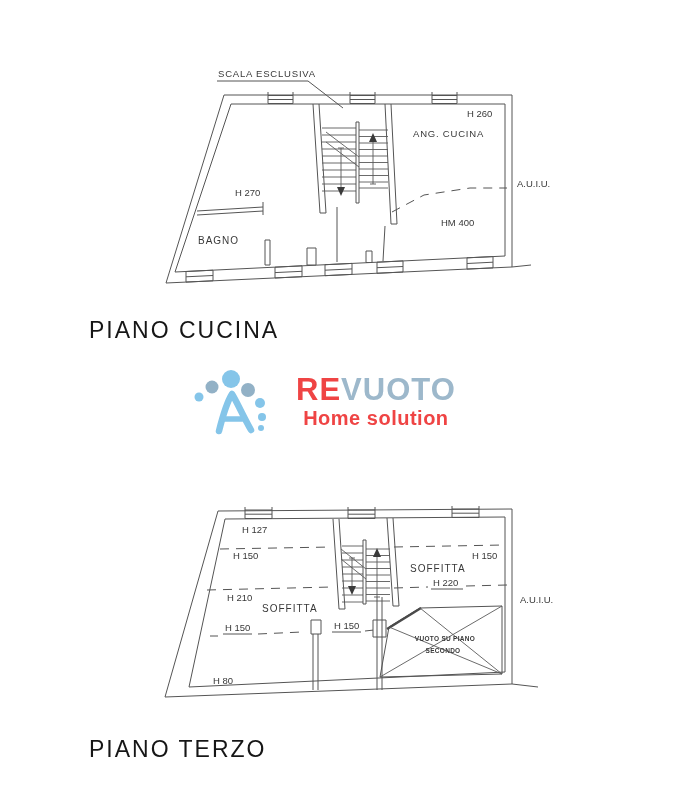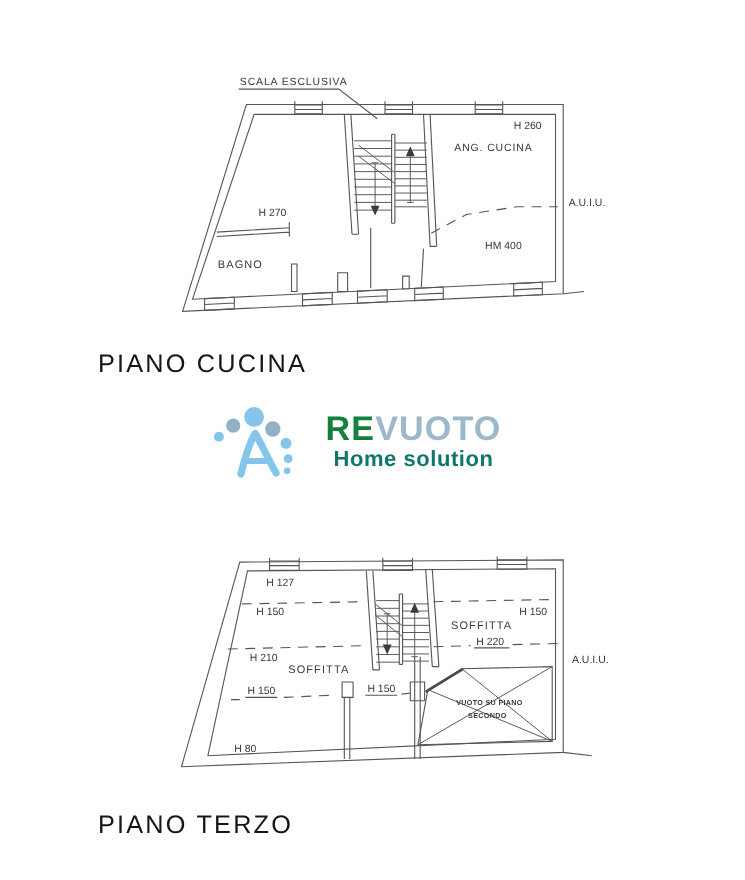--- a/index.html
+++ b/index.html
@@ -29,23 +29,23 @@
   #title-terzo{top:736px;}
 
   
   #logo{position:absolute;left:190px;top:360px;width:300px;height:95px;}
   #logo-icon{position:absolute;left:0;top:0;}
   .c-light{fill:#85C5E9;}
   .c-gray{fill:#92B1C6;}
   .a-stroke{fill:none;stroke:#85C5E9;stroke-width:6.5;stroke-linecap:round;stroke-linejoin:round;}
   #logo-text{position:absolute;left:106px;top:14px;}
   #logo-wordmark{font-size:31px;font-weight:bold;letter-spacing:1px;line-height:32px;white-space:nowrap;}
-  .re{color:#15803d;}
+  .re{color:#ef4444;}
   .agency{color:#9DB8CB;}
-  #logo-tagline{font-size:20px;font-weight:bold;letter-spacing:0.5px;color:#0f766e;margin-top:1px;white-space:nowrap;}
+  #logo-tagline{font-size:20px;font-weight:bold;letter-spacing:0.5px;color:#ef4444;margin-top:1px;white-space:nowrap;}
 </style>
 </head>
 <body>
 
 <div id="page">
 
   <svg id="drawing" width="677" height="800" viewBox="0 0 677 800">
 
     <g>
 

